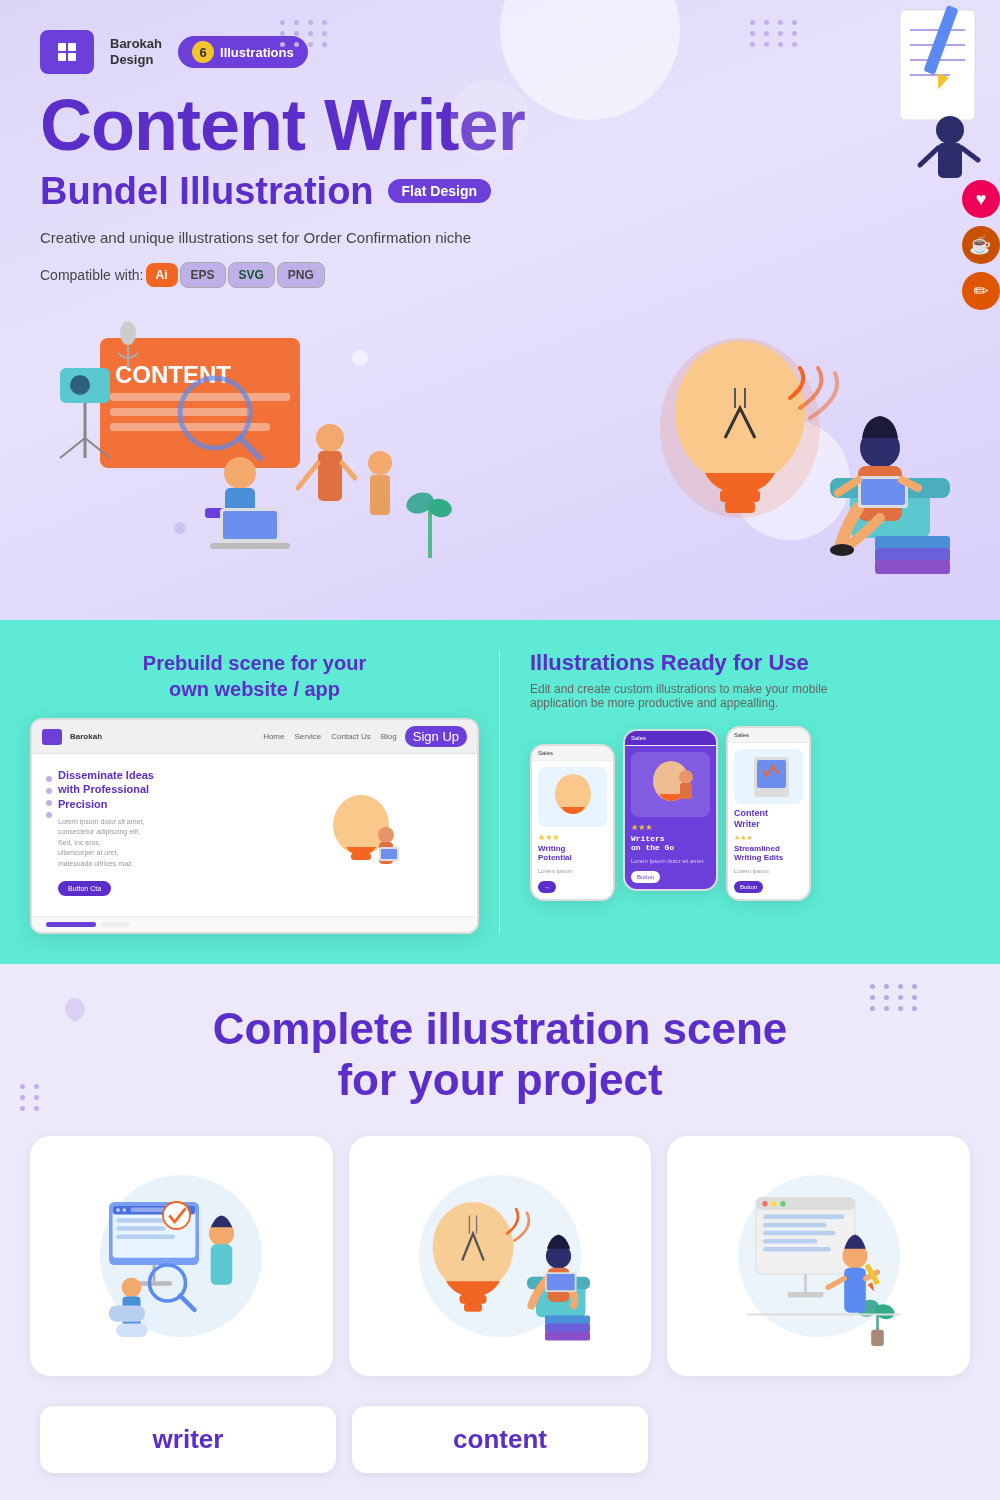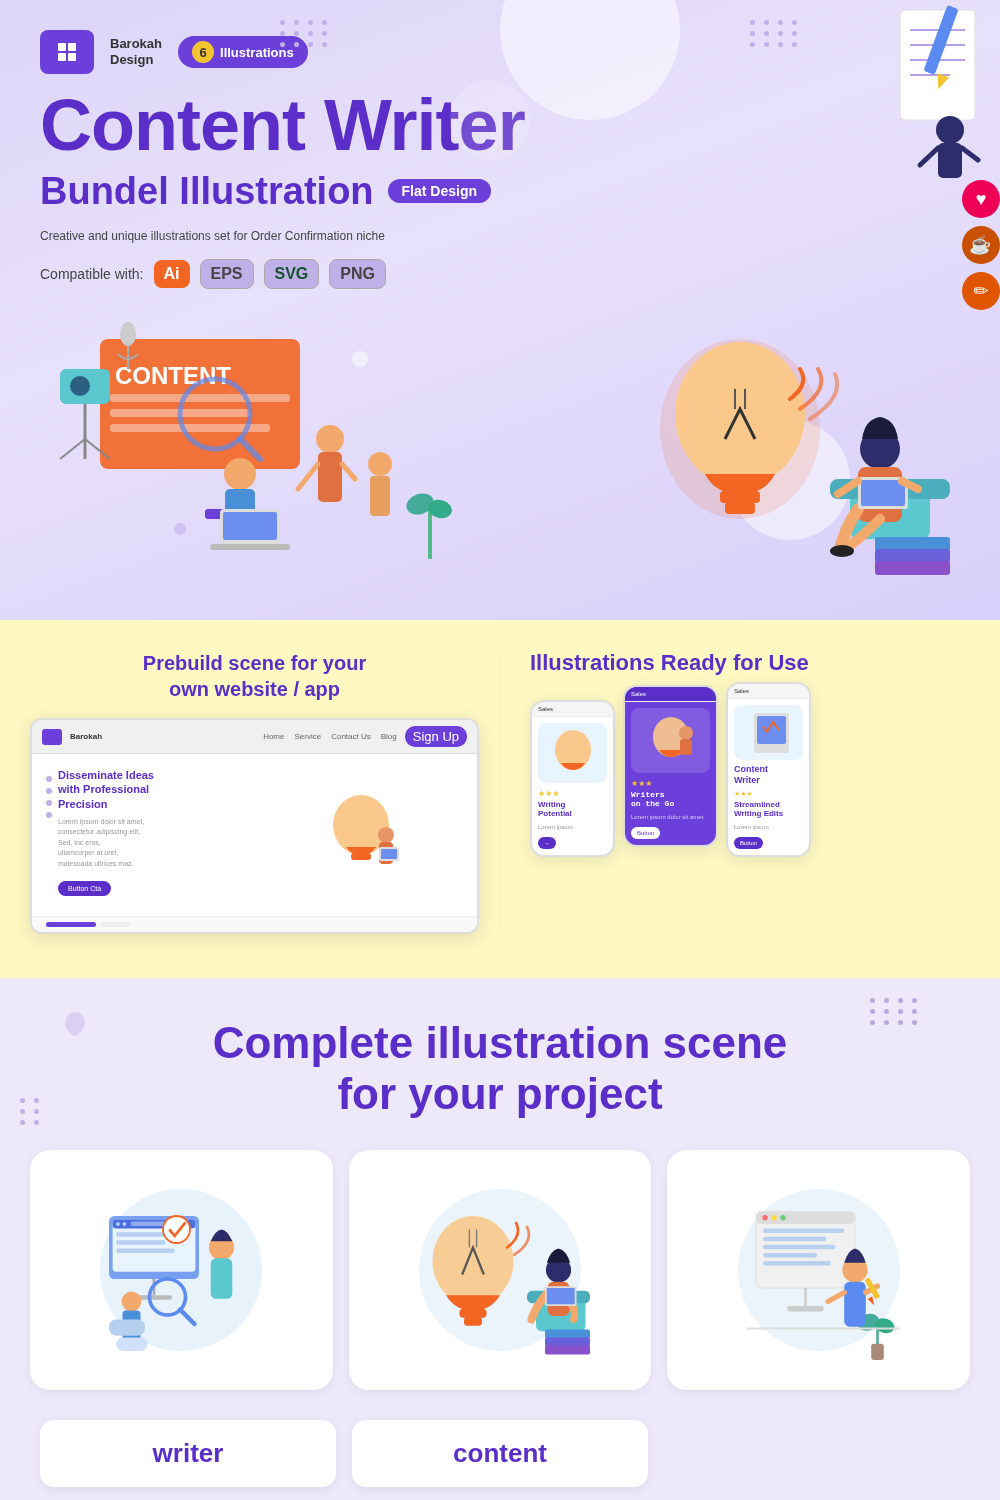--- a/index.html
+++ b/index.html
@@ -97,36 +97,36 @@
     }
     .badge-flat {
       background: #6c3fdb;
       color: white;
       border-radius: 20px;
       padding: 4px 14px;
       font-size: 14px;
       font-weight: 700;
     }
     .hero-desc {
-      font-size: 12px;
+      font-size: 15px;
       color: #444;
       margin-bottom: 16px;
     }
     .compat-row {
       display: flex;
       align-items: center;
-      gap: 10px;
+      gap: 2px;
       margin-bottom: 20px;
       text-align: right;
     }
     .compat-label { font-size: 14px; color: #444; font-weight: 500; }
     .compat-badge {
       border-radius: 8px;
       padding: 5px 10px;
-      font-size: 16px;
+      font-size: 12px;
       font-weight: 700;
       color: white;
     }
     .compat-ai { background: #f26522; }
     .compat-eps { background: #c0b0e8; color: #444; border: 1px solid #aaa; }
     .compat-svg { background: #c0b0e8; color: #14532d; border: 1px solid #aaa; }
     .compat-png { background: #c0b0e8; color: #444; border: 1px solid #aaa; }
 
     
     .hero-illustrations {
@@ -171,22 +171,22 @@
       justify-content: center;
       font-size: 18px;
       color: white;
     }
     .si-heart { background: #e05; }
     .si-coffee { background: #c85000; }
     .si-pencil { background: #e05500; }
 
     
     .features-section {
-      background: #fef9c3;
-      padding: 30px 30px 44px 30px;
+      background: #5eead4;
+      padding: 30px 30px 30px 30px;
       display: grid;
       grid-template-columns: 1fr 1fr;
       gap: 0;
     }
     .feature-left {
       padding-right: 20px;
       border-right: 1px solid #eee;
     }
     .feature-right {
       padding-left: 30px;
@@ -589,20 +589,21 @@
 
       <div style="background:#f9f9f9;padding:5px 14px;border-top:1px solid #eee;display:flex;gap:4px;align-items:center;">
         <div style="width:50px;height:5px;background:#6c3fdb;border-radius:3px;"></div>
         <div style="width:30px;height:5px;background:#eee;border-radius:3px;"></div>
       </div>
     </div>
   </div>
 
   <div class="feature-right">
     <h3 class="feature-title-right">Illustrations Ready for Use</h3>
+    <p class="feature-desc-right">Edit and create custom illustrations to make your mobile<br>application be more productive and appealling.</p>
     <div class="phone-mockups">
 
       <div class="phone-mockup phone-sm">
         <div class="phone-header">Sales</div>
         <div class="phone-body">
           <div style="height:60px;background:#e8f4ff;border-radius:8px;margin-bottom:6px;display:flex;align-items:center;justify-content:center;">
             <svg viewBox="0 0 60 50" width="60" height="50">
               <ellipse cx="30" cy="22" rx="18" ry="20" fill="#f9c88a"></ellipse>
               <path d="M18 35 Q22 42 30 42 Q38 42 42 35 Z" fill="#f26522"></path>
             </svg>

